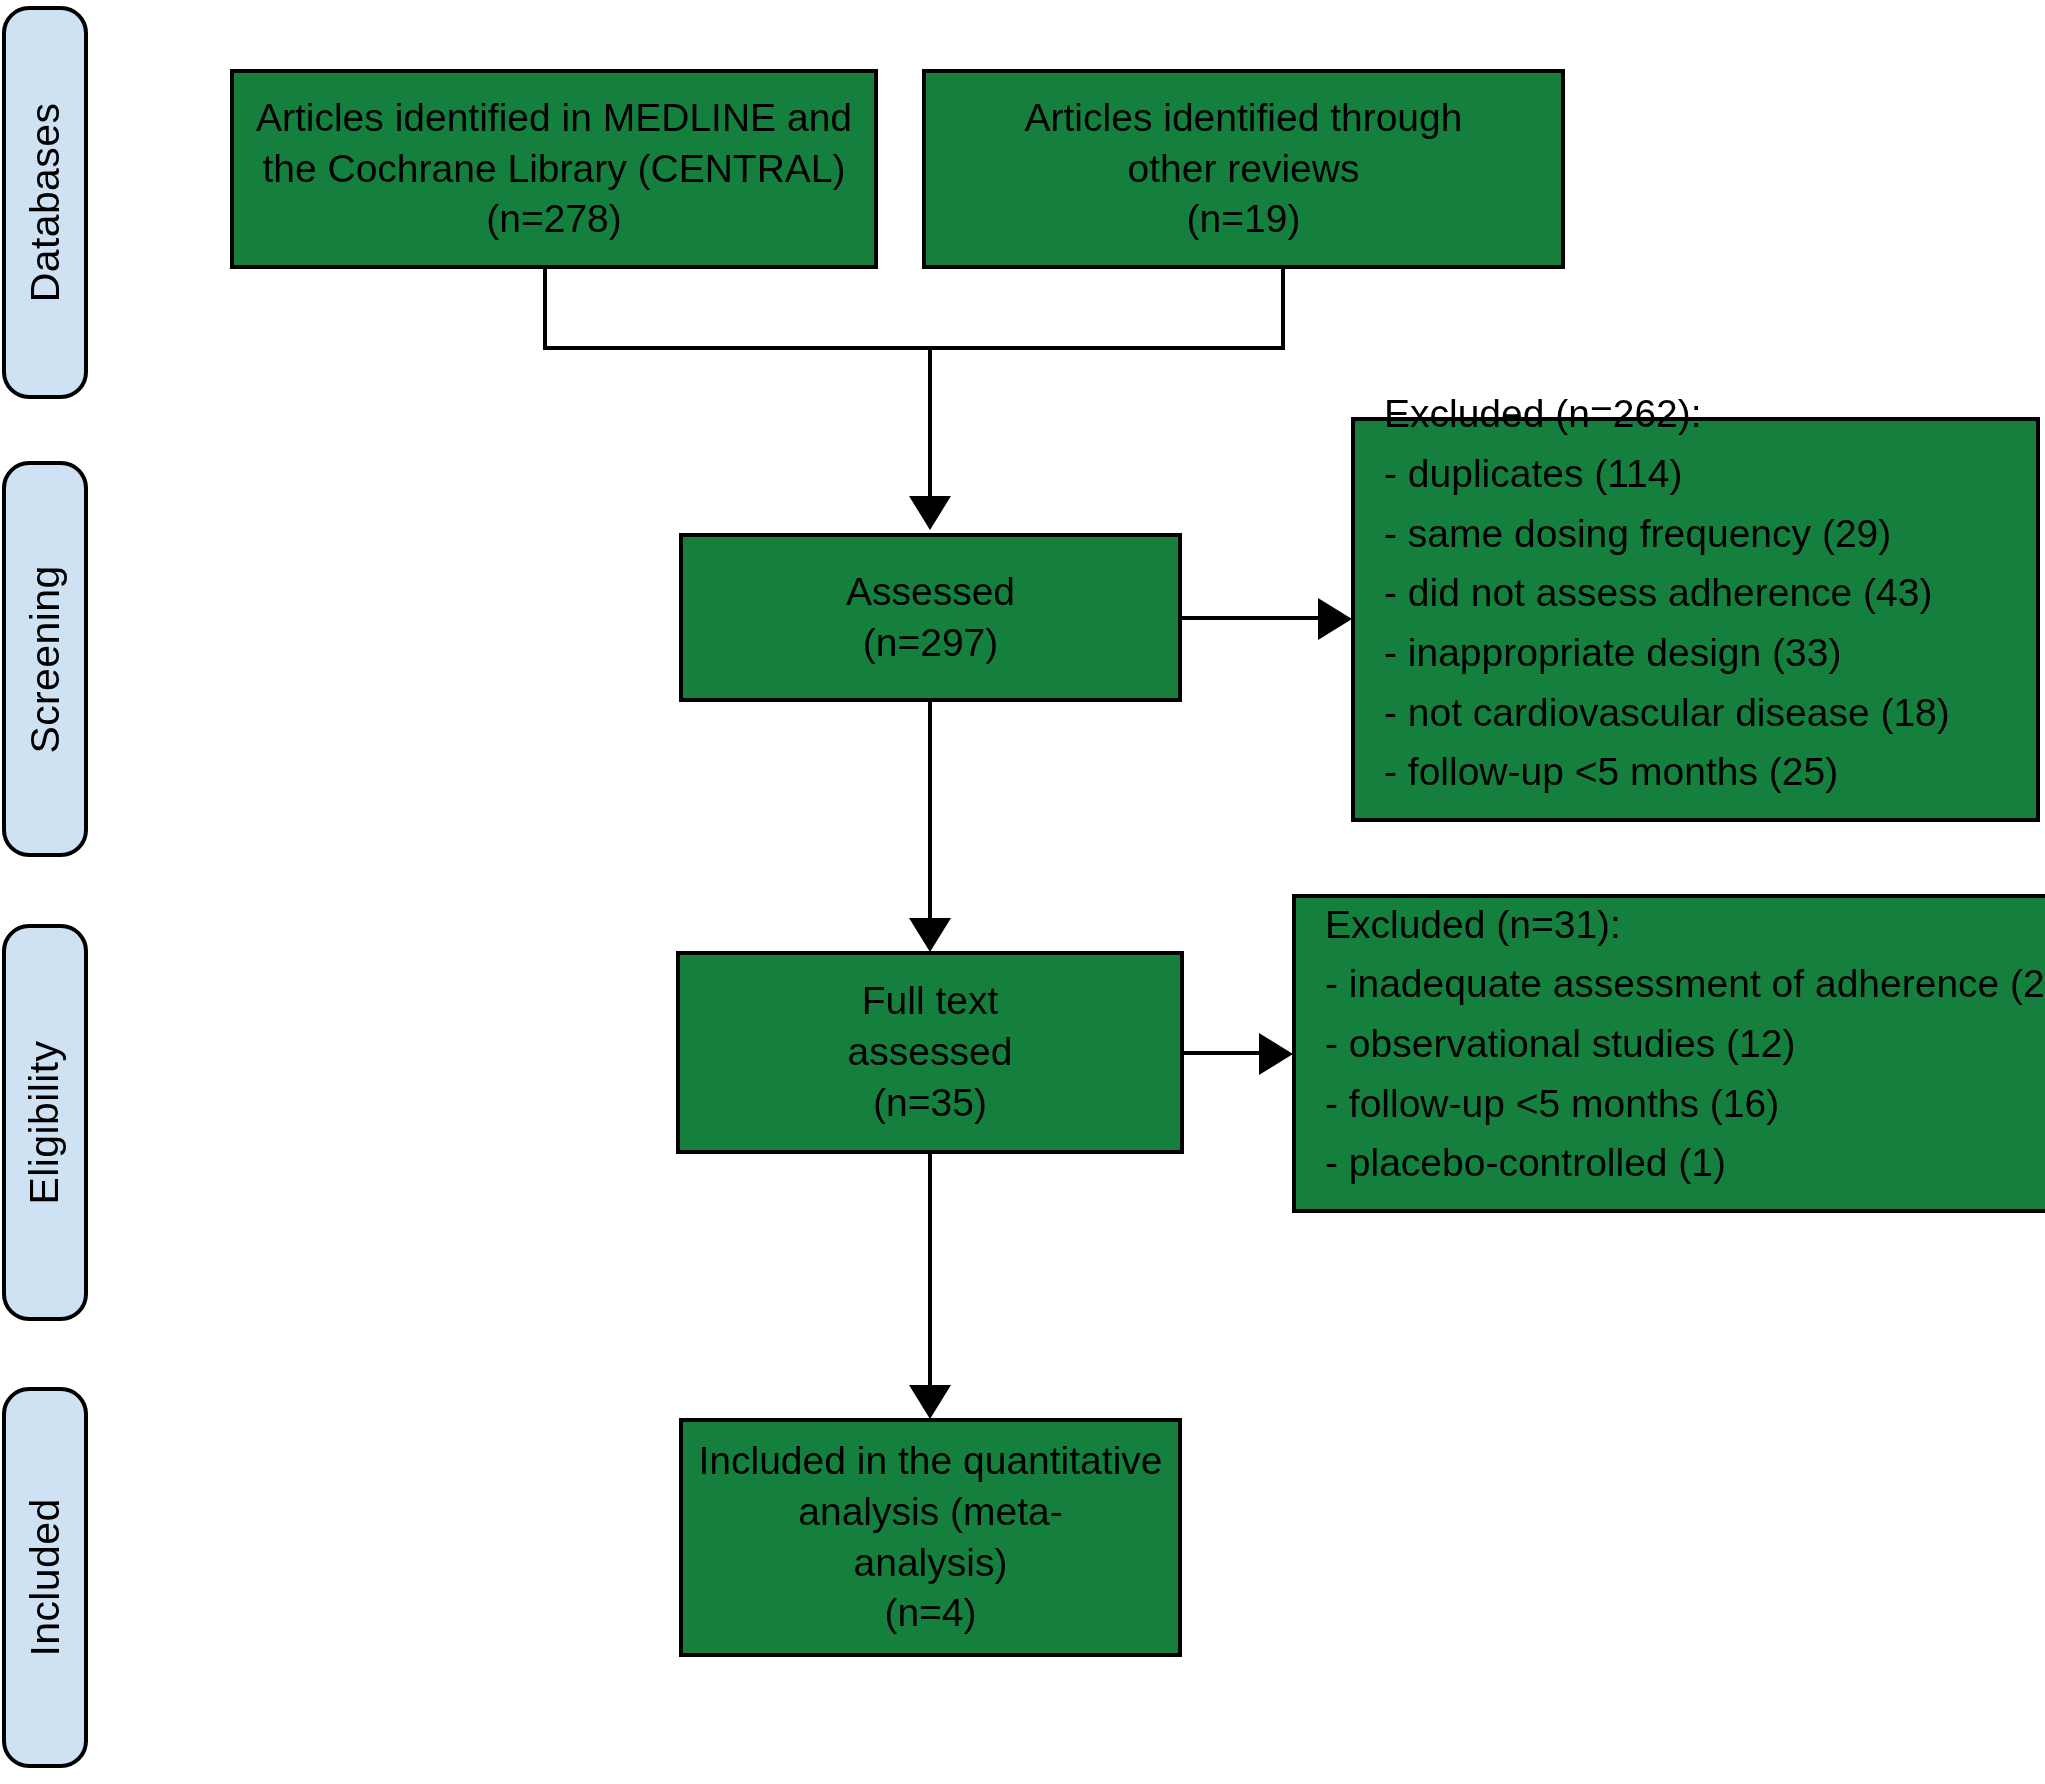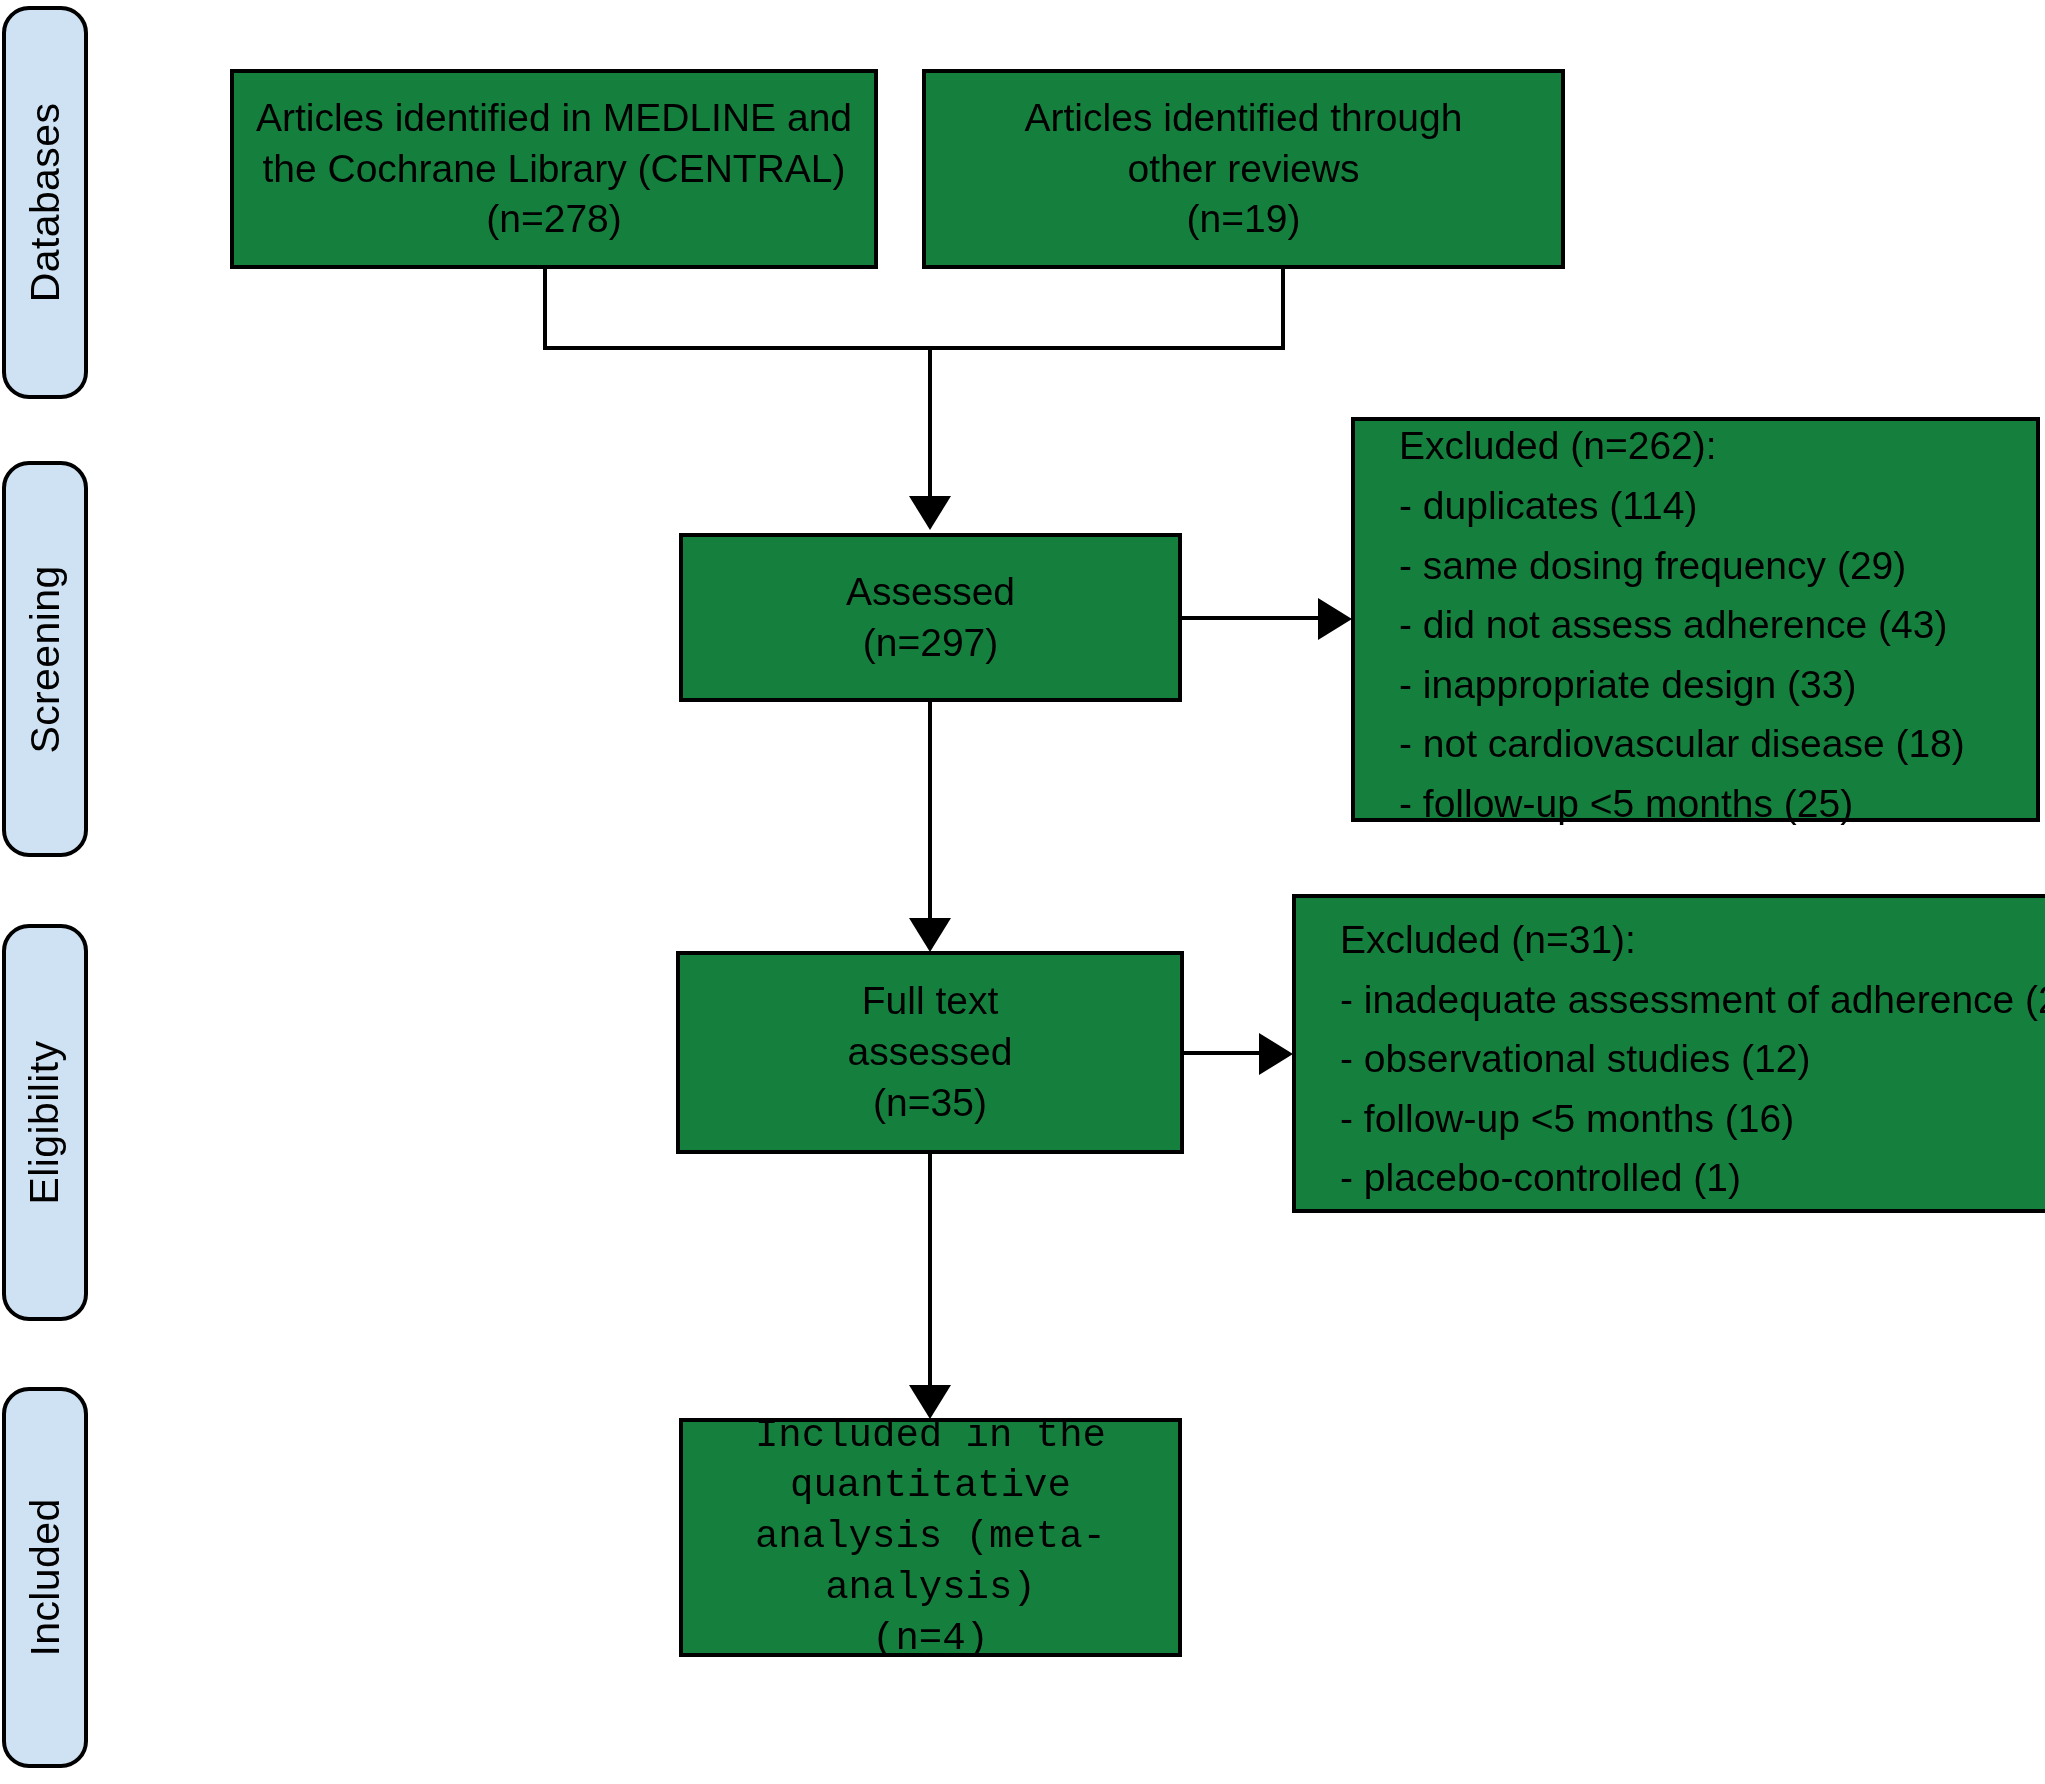--- a/index.html
+++ b/index.html
@@ -48,23 +48,23 @@
     padding: 8px 14.4px;
   }
   .flow-box .box-text {
     font-size: 39px;
     line-height: 1.30;
     color: #000000;
     text-align: center;
     white-space: pre-line;
   }
   .flow-box.left-aligned {
-    align-items: center;
+    align-items: flex-end;
     justify-content: flex-start;
-    padding: 27px 16px 16px 44px;
+    padding: 27px 16px 16px 29px;
   }
   .flow-box.left-aligned .box-text {
     text-align: left;
     line-height: 1.53;
   }
 
   
   .vline {
     position: absolute;
     background: #000000;
@@ -165,21 +165,21 @@
     <span class="box-text">Excluded (n=31):
 - inadequate assessment of adherence (2)
 - observational studies (12)
 - follow-up &lt;5 months (16)
 - placebo-controlled (1)</span>
   </div>
 
   <div class="vline" style="left:928px; top:1154px; height:232px;"></div>
   <div class="arrow-down" style="left:909px; top:1385px;"></div>
 
-  <div class="flow-box" style="left:679px; top:1418px; width:503px; height:239px;font-family:Liberation Mono, monospace;">
+  <div class="flow-box" style="left:679px; top:1418px; width:503px; height:239px;">
     <span class="box-text">Included in the quantitative
 analysis (meta-
 analysis)
 (n=4)</span>
   </div>
 
 </div>
 
 
 </body></html>

